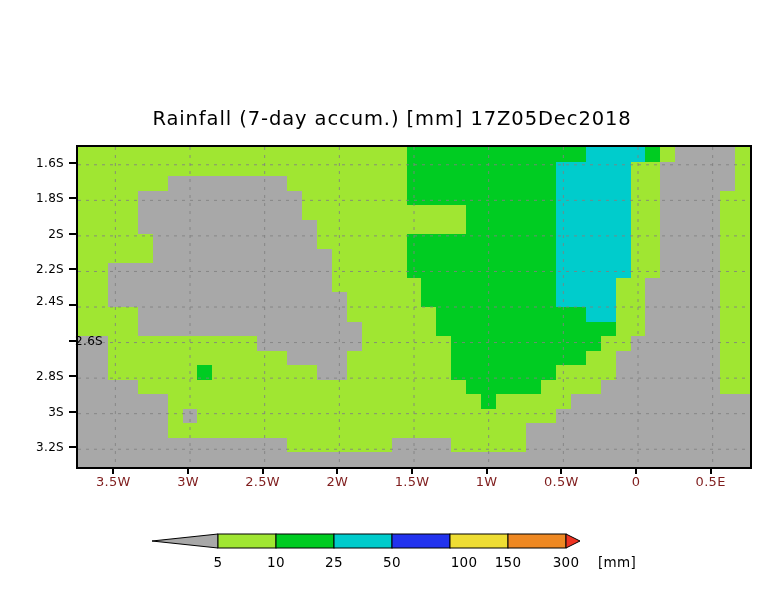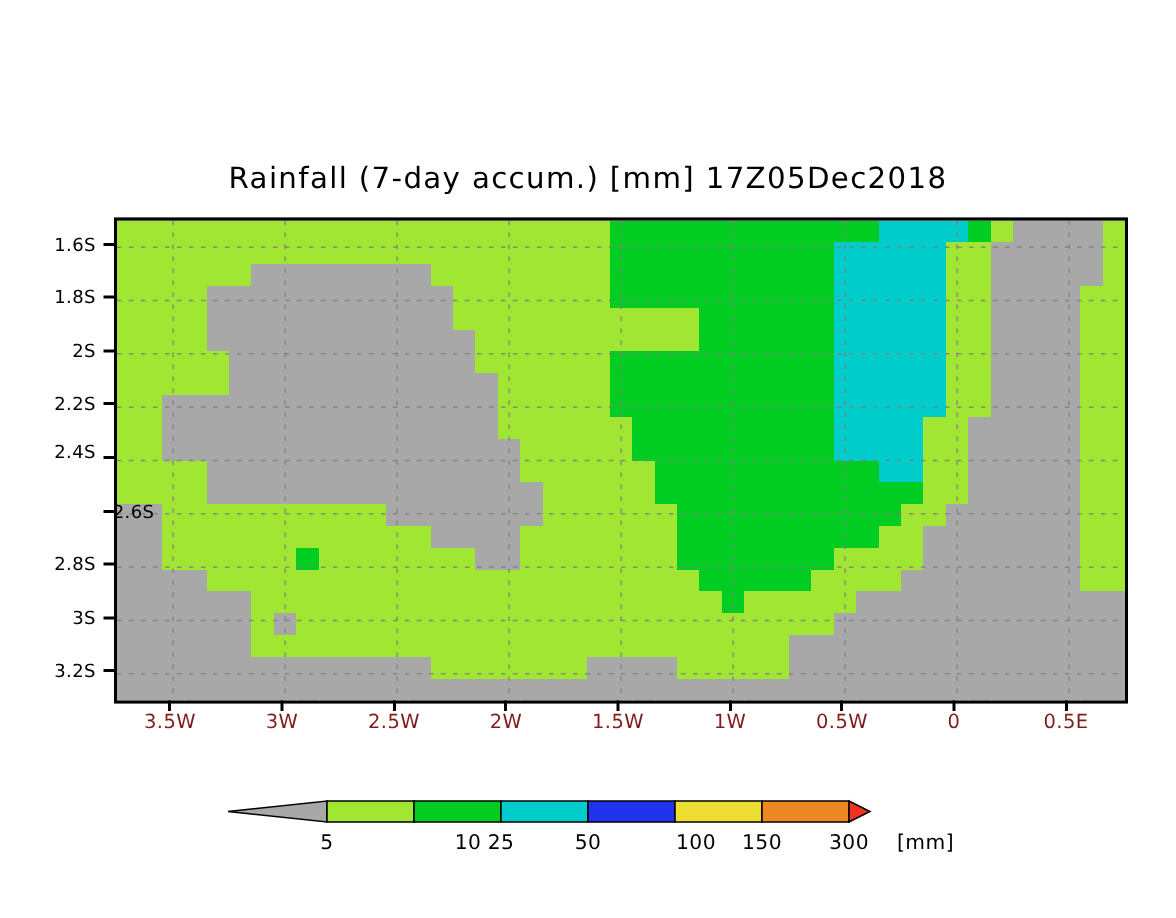--- a/index.html
+++ b/index.html
@@ -1192,21 +1192,21 @@
         <rect x="68.00" y="6" width="58.00" height="14" fill="#a0e632" stroke="#000" stroke-width="1"></rect>
         <rect x="126.00" y="6" width="58.00" height="14" fill="#00cc22" stroke="#000" stroke-width="1"></rect>
         <rect x="184.00" y="6" width="58.00" height="14" fill="#00cccc" stroke="#000" stroke-width="1"></rect>
         <rect x="242.00" y="6" width="58.00" height="14" fill="#2233ee" stroke="#000" stroke-width="1"></rect>
         <rect x="300.00" y="6" width="58.00" height="14" fill="#eedd33" stroke="#000" stroke-width="1"></rect>
         <rect x="358.00" y="6" width="58.00" height="14" fill="#ee8822" stroke="#000" stroke-width="1"></rect>
         <polygon points="416,6 416,20 430,13" fill="#ee3322" stroke="#000" stroke-width="1"></polygon>
       </svg>
     <div id="cb-ticks">
         <div class="cb-tick-label" style="left: 68px;">5</div>
-        <div class="cb-tick-label" style="left: 126px; margin-left: 36px;">10</div>
+        <div class="cb-tick-label" style="left: 126px;">10</div>
         <div class="cb-tick-label" style="left: 184px;">25</div>
         <div class="cb-tick-label" style="left: 242px;">50</div>
         <div class="cb-tick-label" style="left: 300px; margin-left: 14px;">100</div>
         <div class="cb-tick-label" style="left: 358px;">150</div>
         <div class="cb-tick-label" style="left: 416px;">300</div>
       </div>
     <div id="cb-unit">[mm]</div>
   </div>
 
 </div>

